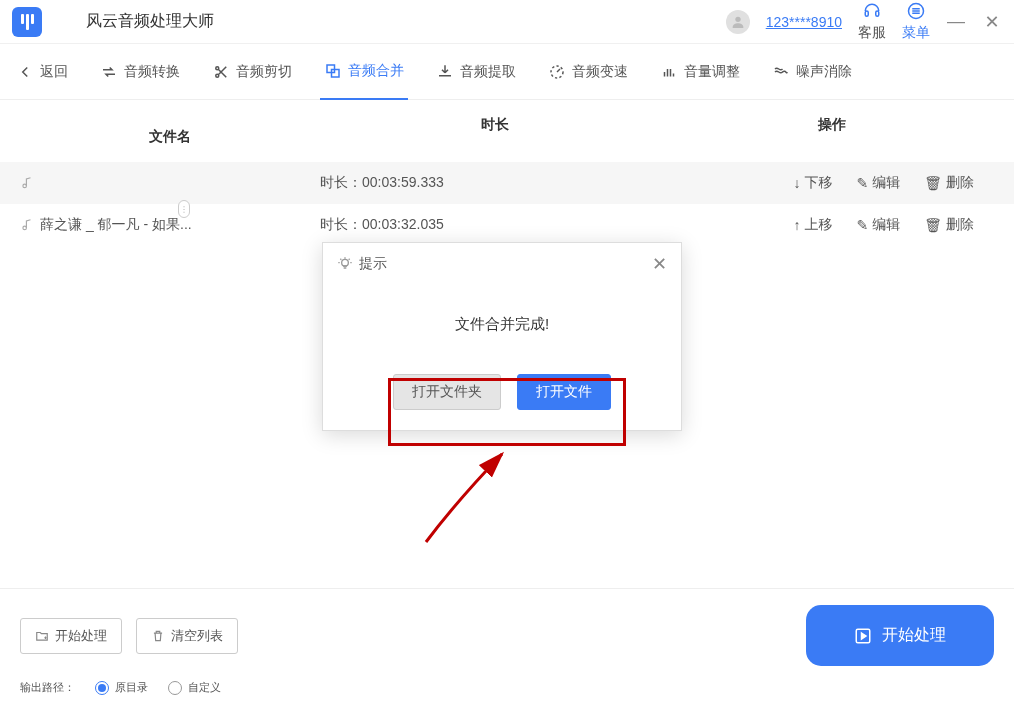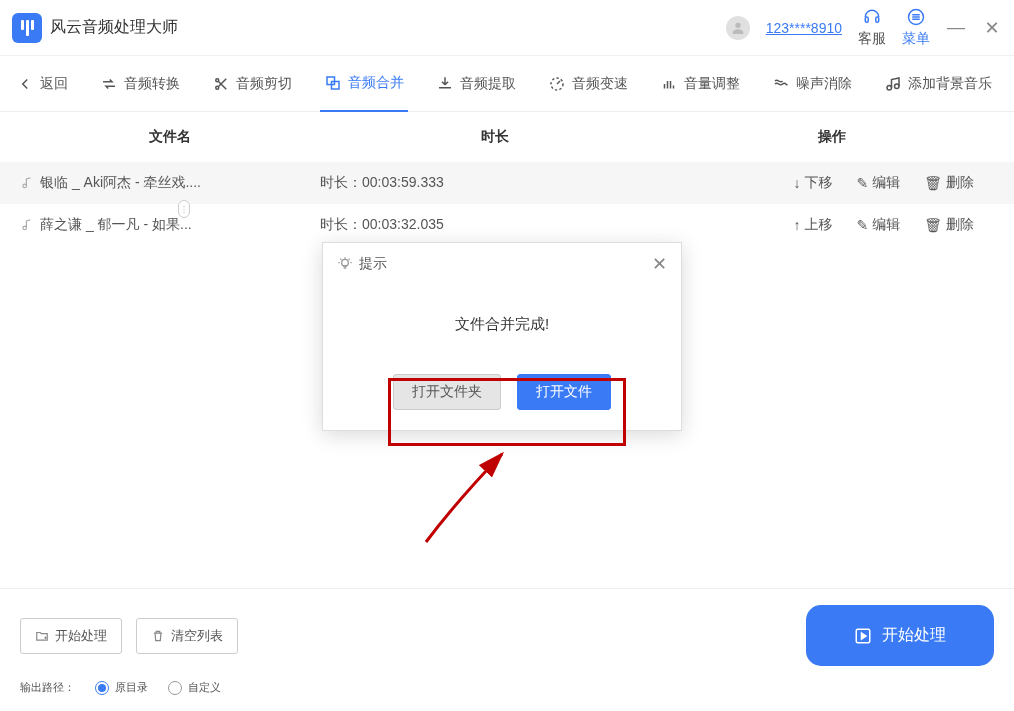--- a/index.html
+++ b/index.html
@@ -1,39 +1,39 @@
 <!DOCTYPE html>
 <html><head>
 <meta charset="utf-8">
 <style>
 * { margin: 0; padding: 0; box-sizing: border-box; font-family: "Microsoft YaHei", sans-serif; }
 body { background: #fff; width: 1014px; height: 711px; overflow: hidden; position: relative; }
 
-.titlebar { height: 56px; display: flex; align-items: center; padding: 0 12px; border-bottom: 1px solid #f0f0f0; }
+.titlebar { height: 44px; display: flex; align-items: center; padding: 0 12px; border-bottom: 1px solid #f0f0f0; gap: 36px; }
 .app-logo { width: 30px; height: 30px; background: #3a7bf5; border-radius: 6px; display: flex; align-items: center; justify-content: center; margin-right: 8px; }
 .app-logo-bars { display: flex; gap: 2px; }
 .app-logo-bars span { width: 3px; background: #fff; border-radius: 1px; }
 .app-logo-bars span:nth-child(1) { height: 10px; }
 .app-logo-bars span:nth-child(2) { height: 16px; }
 .app-logo-bars span:nth-child(3) { height: 10px; }
 .app-title { font-size: 16px; color: #333; }
 .titlebar-right { margin-left: auto; display: flex; align-items: center; gap: 16px; }
 .avatar-icon { width: 24px; height: 24px; border-radius: 50%; background: #e0e0e0; display:flex; align-items:center; justify-content:center; }
 .user-id { color: #3a7bf5; text-decoration: underline; font-size: 14px; cursor: pointer; }
 .tr-item { display: flex; align-items: center; gap: 4px; cursor: pointer; color: #555; font-size: 14px; flex-direction: column; }
 .tr-item.blue { color: #3a7bf5; }
 .win-ctrl { cursor: pointer; color: #888; font-size: 18px; width: 20px; text-align: center; }
 
 .toolbar { height: 56px; display: flex; align-items: center; padding: 0 12px; gap: 24px; border-bottom: 1px solid #eee; }
 .tb-item { display: flex; align-items: center; gap: 6px; cursor: pointer; color: #555; font-size: 14px; padding: 0 4px; height: 56px; }
 .tb-item.active { color: #3a7bf5; border-bottom: 2px solid #3a7bf5; }
 .tb-item svg { width: 18px; height: 18px; }
 
 .table-header { display: flex; padding: 16px 20px; font-size: 14px; color: #333; font-weight: bold; }
-.col-name { width: 300px; text-align: center; }
+.col-name { width: 300px; text-align: center; margin-top: 12px; }
 .col-dur { width: 350px; text-align: center; }
 .col-ops { flex: 1; text-align: center; }
 
 .row { display: flex; align-items: center; padding: 12px 20px; font-size: 14px; color: #555; position: relative; }
 .row.alt { background: #f6f6f6; }
 .row .name { width: 300px; display: flex; align-items: center; gap: 6px; }
 .row .dur { width: 350px; }
 .row .ops { flex: 1; display: flex; justify-content: flex-end; gap: 24px; padding-right: 20px; }
 .op { display: flex; align-items: center; gap: 4px; cursor: pointer; }
 .handle { position: absolute; left: 178px; top: 38px; width: 12px; height: 18px; border: 1px solid #ccc; border-radius: 6px; background: #fff; display:flex; align-items:center; justify-content:center; font-size:8px; color:#aaa; }
@@ -152,43 +152,34 @@
       </svg>
     <span>音量调整</span>
   </div>
   <div class="tb-item">
     <svg viewBox="0 0 24 24" fill="none" stroke="#555" stroke-width="2">
         <path d="M4 12c4-4 6 4 10 0s6 4 6 0"></path>
         <path d="M4 8c4-4 6 4 10 0"></path>
       </svg>
     <span>噪声消除</span>
   </div>
-  <div class="tb-item">
-    <svg viewBox="0 0 24 24" fill="none" stroke="#555" stroke-width="2">
-        <circle cx="7" cy="17" r="3"></circle>
-        <circle cx="17" cy="15" r="3"></circle>
-        <path d="M10 17V6l10-2v11"></path>
-      </svg>
-    <span>添加背景音乐</span>
-  </div>
 </div>
 
 <div class="table-header">
   <div class="col-name">文件名</div>
   <div class="col-dur">时长</div>
   <div class="col-ops">操作</div>
 </div>
 
 <div class="row alt">
   <div class="name">
     <svg width="14" height="14" viewBox="0 0 24 24" fill="none" stroke="#aaa" stroke-width="2">
         <circle cx="8" cy="17" r="3"></circle>
         <path d="M11 17V5l7-2"></path>
       </svg>
-    <span>银临 _ Aki阿杰 - 牵丝戏....</span>
   </div>
   <div class="dur"><span>时长：</span><span>00:03:59.333</span></div>
   <div class="ops">
     <div class="op">
         <span>↓</span>
         <span>下移</span>
       </div>
     <div class="op">
         <span>✎</span>
         <span>编辑</span>

